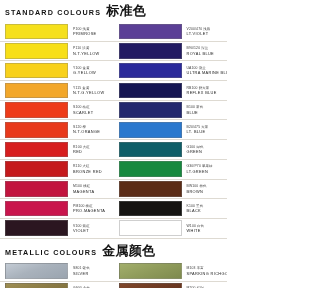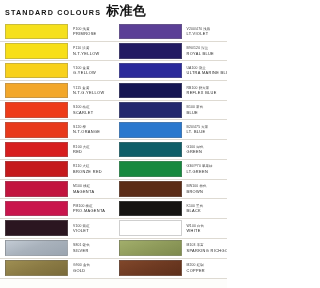--- a/index.html
+++ b/index.html
@@ -296,20 +296,24 @@
         <div class="chip white-chip" style="background:#FFFFFF"></div>
         <div class="meta">
           <span class="code">W100 白色</span>
           <span class="name">WHITE</span>
         </div>
       </div>
 
     </div>
   </div>
 
+  <div class="section-head" style="padding-top:3px;">
+    <span class="en">METALLIC COLOURS</span>
+    <span class="cn">金属颜色</span>
+  </div>
 
   <div class="cols">
 
     <div class="col">
 
       <div class="swatch-row metal">
         <div class="chip" style="background:linear-gradient(160deg,#C3CBD4 0%,#A9B2BC 45%,#9AA4AF 100%)"></div>
         <div class="meta">
           <span class="code">S801 银色</span>
           <span class="name">SILVER</span>

